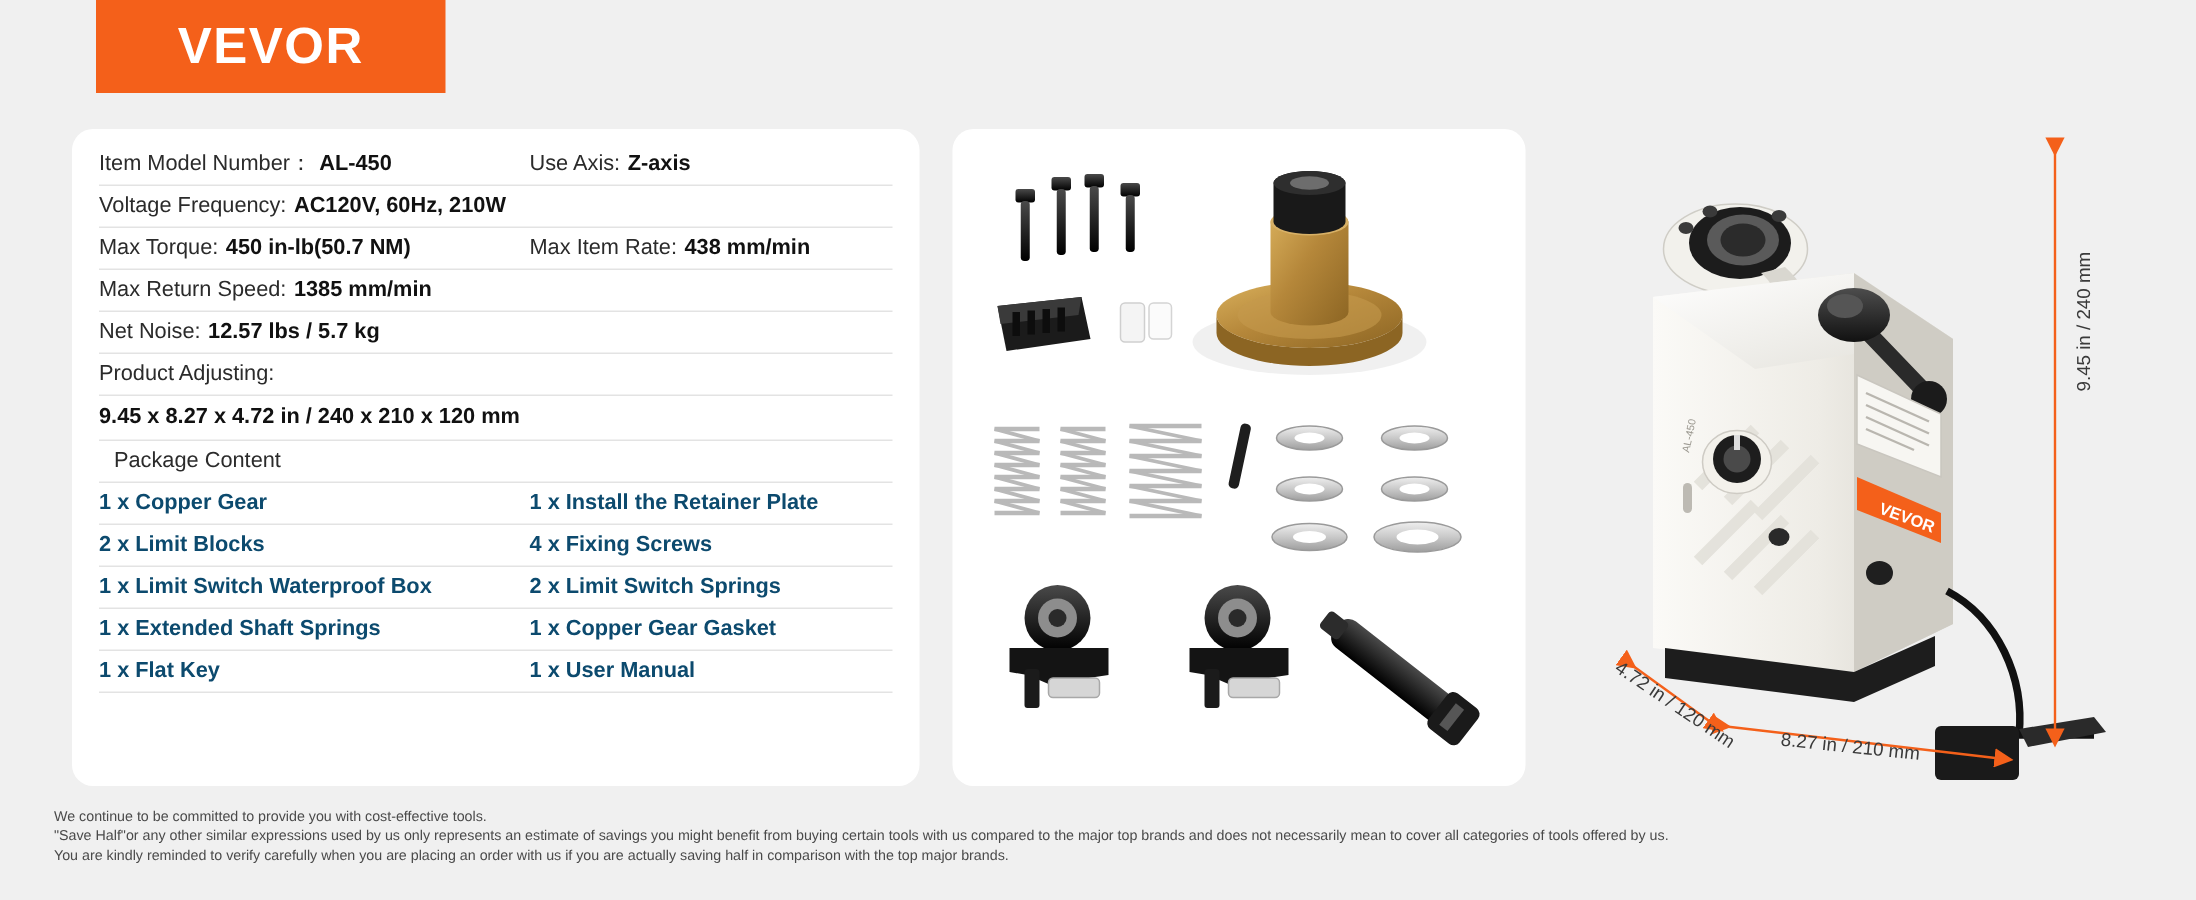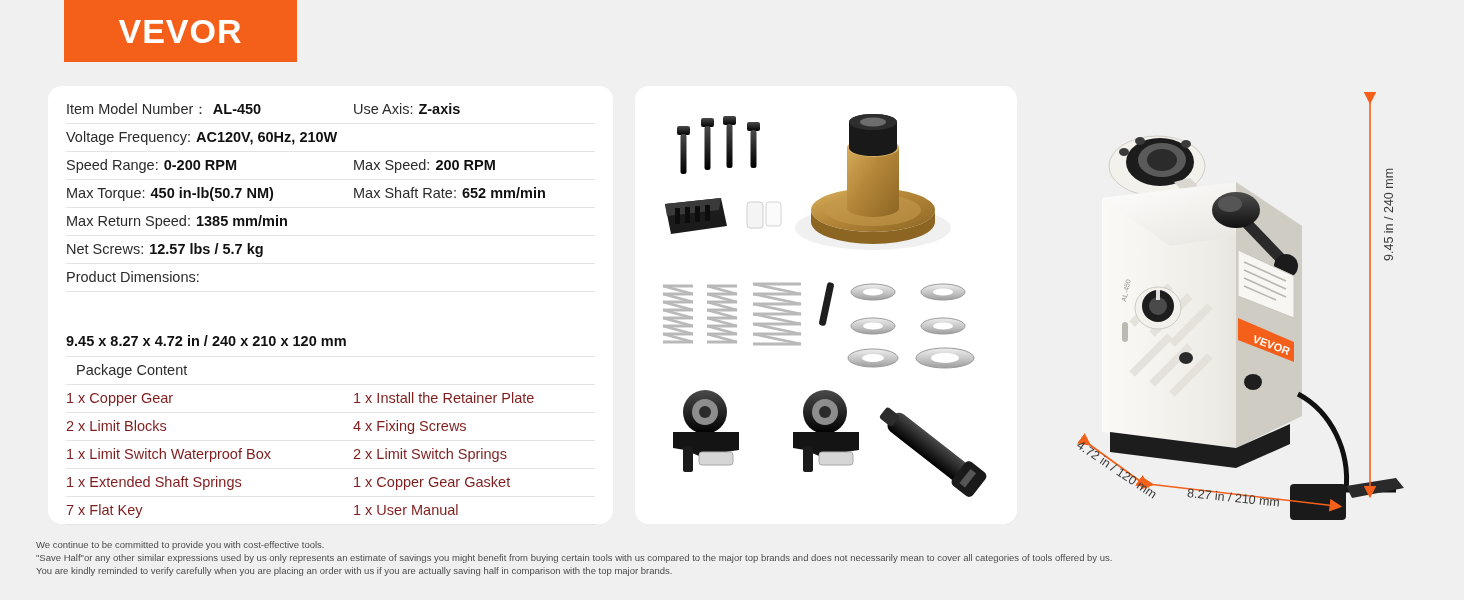--- a/index.html
+++ b/index.html
@@ -33,24 +33,24 @@
     font-size:14.5px;
     line-height:17px;
   }
   .row:last-child{border-bottom:1px solid #e3e3e3;}
   .cell{display:flex;align-items:baseline;white-space:nowrap;}
   .cell.left{width:287px;flex:none;}
   .cell.full{width:100%;}
   .lbl{color:#2b2b2b;font-weight:normal;}
   .val{color:#111;font-weight:bold;margin-left:5px;}
   .val-only{color:#111;font-weight:bold;}
-  .dim-row{padding-top:6px;padding-bottom:6px;margin-top:35px;}
+  .dim-row{padding-top:6px;padding-bottom:6px;}
   .pkg-title{color:#2b2b2b;margin-left:10px;}
   .pkg-row .cell.left{width:287px;}
-  .pkg-item{font-weight:normal;color:#7f1d1d;}
+  .pkg-item{font-weight:bold;color:#0c4a6e;}
 
   
   .parts-card{
     position:absolute;left:635px;top:86px;width:382px;height:438px;
     background:#fff;border-radius:14px;overflow:hidden;
   }
   .parts-svg{position:absolute;left:0;top:0;}
 
   
   .product-area{
@@ -99,59 +99,49 @@
     </span>
   </div>
 
   <div class="row">
     <span class="cell full">
       <span class="lbl">Voltage Frequency:</span>
       <span class="val">AC120V, 60Hz, 210W</span>
     </span>
   </div>
 
-  <div class="row">
-    <span class="cell left">
-      <span class="lbl">Speed Range:</span>
-      <span class="val">0-200 RPM</span>
-    </span>
-    <span class="cell">
-      <span class="lbl">Max Speed:</span>
-      <span class="val">200 RPM</span>
-    </span>
-  </div>
 
   <div class="row">
     <span class="cell left">
       <span class="lbl">Max Torque:</span>
       <span class="val">450 in-lb(50.7 NM)</span>
     </span>
     <span class="cell">
-      <span class="lbl">Max Shaft Rate:</span>
-      <span class="val">652 mm/min</span>
+      <span class="lbl">Max Item Rate:</span>
+      <span class="val">438 mm/min</span>
     </span>
   </div>
 
   <div class="row">
     <span class="cell full">
       <span class="lbl">Max Return Speed:</span>
       <span class="val">1385 mm/min</span>
     </span>
   </div>
 
 
   <div class="row">
     <span class="cell full">
-      <span class="lbl">Net Screws:</span>
+      <span class="lbl">Net Noise:</span>
       <span class="val">12.57 lbs / 5.7 kg</span>
     </span>
   </div>
 
   <div class="row">
-    <span class="cell full lbl">Product Dimensions:</span>
+    <span class="cell full lbl">Product Adjusting:</span>
   </div>
 
   <div class="row dim-row">
     <span class="cell full val-only">9.45 x 8.27 x 4.72 in / 240 x 210 x 120 mm</span>
   </div>
 
   <div class="row">
     <span class="cell full pkg-title">Package Content</span>
   </div>
 
@@ -165,21 +155,21 @@
   </div>
   <div class="row pkg-row">
     <span class="cell left pkg-item">1 x Limit Switch Waterproof Box</span>
     <span class="cell pkg-item">2 x Limit Switch Springs</span>
   </div>
   <div class="row pkg-row">
     <span class="cell left pkg-item">1 x Extended Shaft Springs</span>
     <span class="cell pkg-item">1 x Copper Gear Gasket</span>
   </div>
   <div class="row pkg-row">
-    <span class="cell left pkg-item">7 x Flat Key</span>
+    <span class="cell left pkg-item">1 x Flat Key</span>
     <span class="cell pkg-item">1 x User Manual</span>
   </div>
 
 </div>
 
 <div class="parts-card">
   <svg class="parts-svg" width="382" height="438" viewBox="0 0 382 438">
     <defs>
       <linearGradient id="brass" x1="0" y1="0" x2="1" y2="1">
         <stop offset="0%" stop-color="#d9b05c"></stop>

